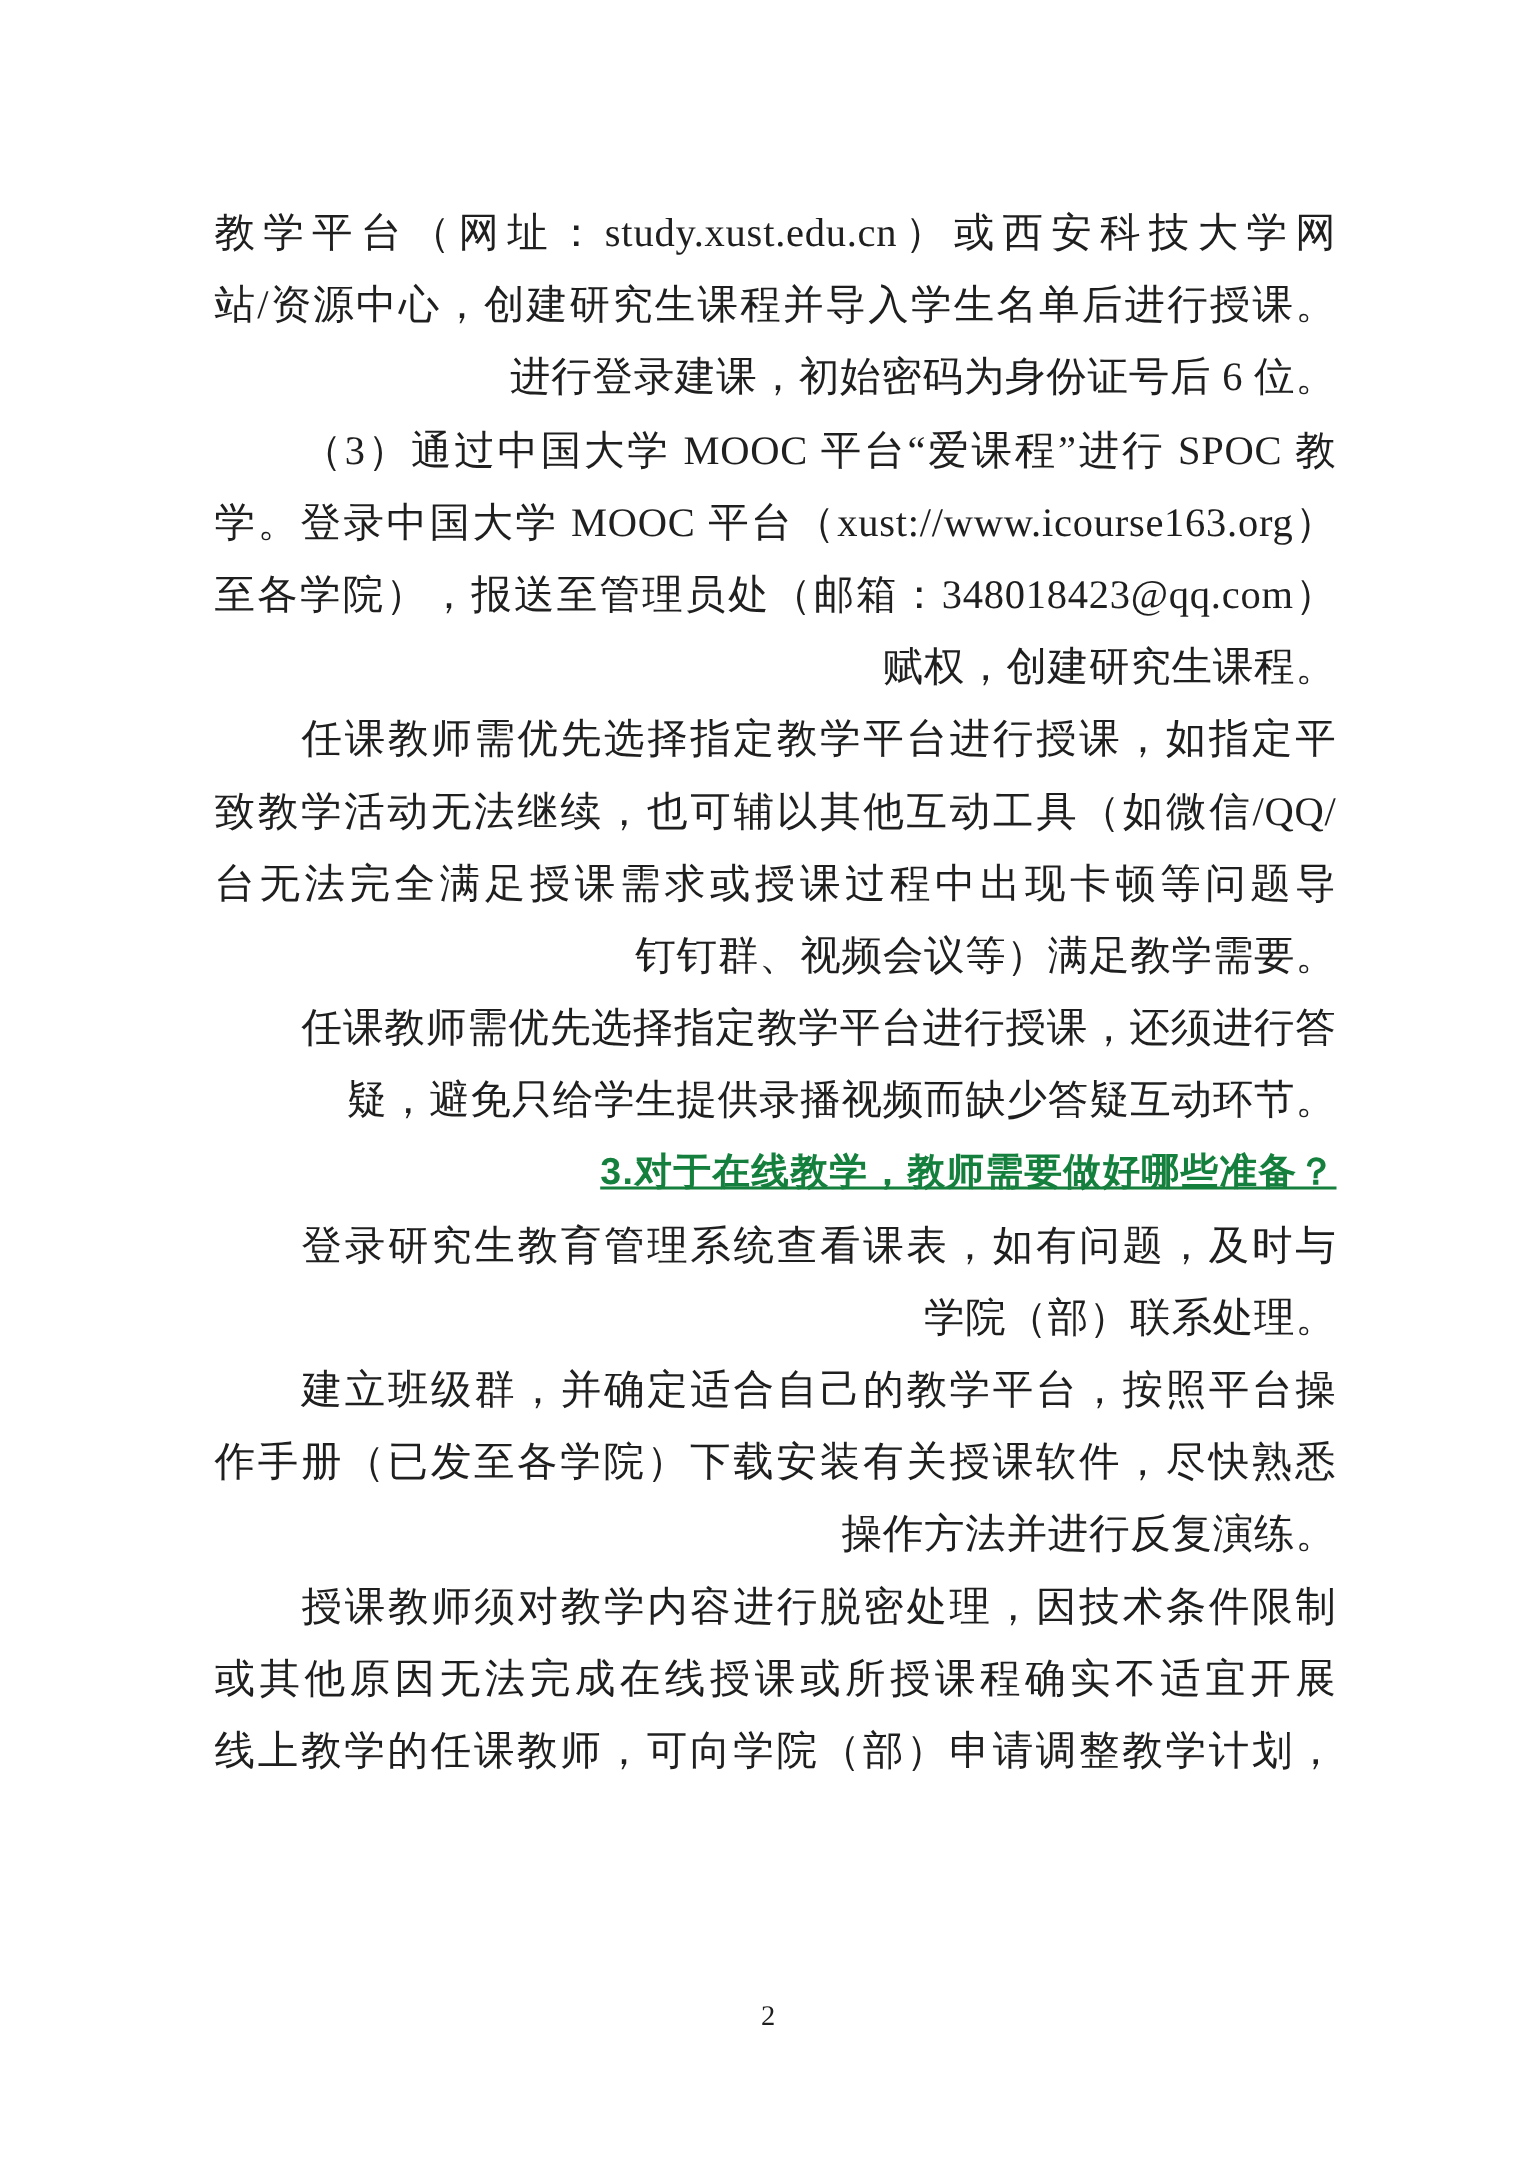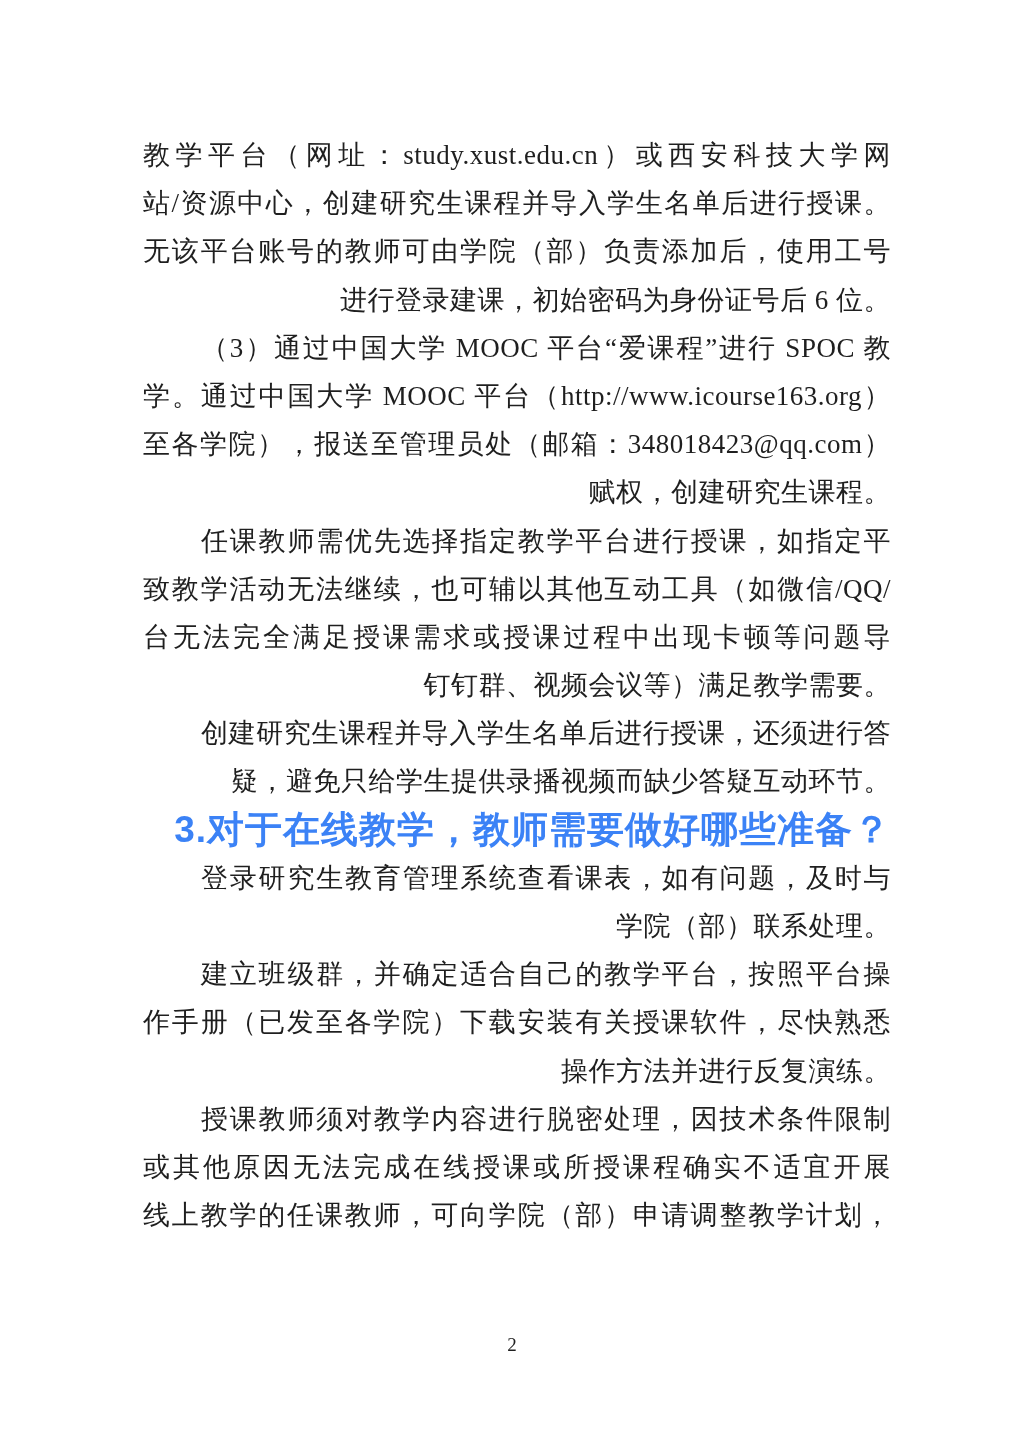--- a/index.html
+++ b/index.html
@@ -42,23 +42,24 @@
     text-align-last: justify;
     text-justify: inter-character;
   }
   
   .ind {
     padding-left: 58px;
   }
   .heading {
     font-family: "Liberation Sans", "DejaVu Sans", sans-serif;
     font-weight: bold;
-    font-size: 37px;
-    color: #3b82f6;
+    font-size: 25px;
+    color: #15803d;
     letter-spacing: 1px;
+    text-decoration: underline;
   }
   .pagenum {
     position: absolute;
     top: 1333px;
     left: 0;
     width: 1024px;
     text-align: center;
     font-size: 19px;
     line-height: 24px;
     color: #1f1f1f;
@@ -66,34 +67,33 @@
 </style>
 </head>
 <body>
 
 <div class="page">
 
   <div class="doc">
 
     <div class="line j">教学平台（网址：study.xust.edu.cn）或西安科技大学网</div>
     <div class="line j">站/资源中心，创建研究生课程并导入学生名单后进行授课。</div>
-    <div class="line j">无该平台账号的教师可由学院（部）负责添加后，使用工号</div>
     <div class="line">进行登录建课，初始密码为身份证号后 6 位。</div>
 
     <div class="line j ind">（3）通过中国大学 MOOC 平台“爱课程”进行 SPOC 教</div>
-    <div class="line j">学。通过中国大学 MOOC 平台（http://www.icourse163.org）</div>
+    <div class="line j">学。登录中国大学 MOOC 平台（xust://www.icourse163.org）</div>
     <div class="line j">至各学院），报送至管理员处（邮箱：348018423@qq.com）</div>
     <div class="line">赋权，创建研究生课程。</div>
 
     <div class="line j ind">任课教师需优先选择指定教学平台进行授课，如指定平</div>
     <div class="line j">致教学活动无法继续，也可辅以其他互动工具（如微信/QQ/</div>
     <div class="line j">台无法完全满足授课需求或授课过程中出现卡顿等问题导</div>
     <div class="line">钉钉群、视频会议等）满足教学需要。</div>
 
-    <div class="line j ind">创建研究生课程并导入学生名单后进行授课，还须进行答</div>
+    <div class="line j ind">任课教师需优先选择指定教学平台进行授课，还须进行答</div>
     <div class="line">疑，避免只给学生提供录播视频而缺少答疑互动环节。</div>
 
     <div class="line heading">3.对于在线教学，教师需要做好哪些准备？</div>
 
     <div class="line j ind">登录研究生教育管理系统查看课表，如有问题，及时与</div>
     <div class="line">学院（部）联系处理。</div>
 
     <div class="line j ind">建立班级群，并确定适合自己的教学平台，按照平台操</div>
     <div class="line j">作手册（已发至各学院）下载安装有关授课软件，尽快熟悉</div>
     <div class="line">操作方法并进行反复演练。</div>

